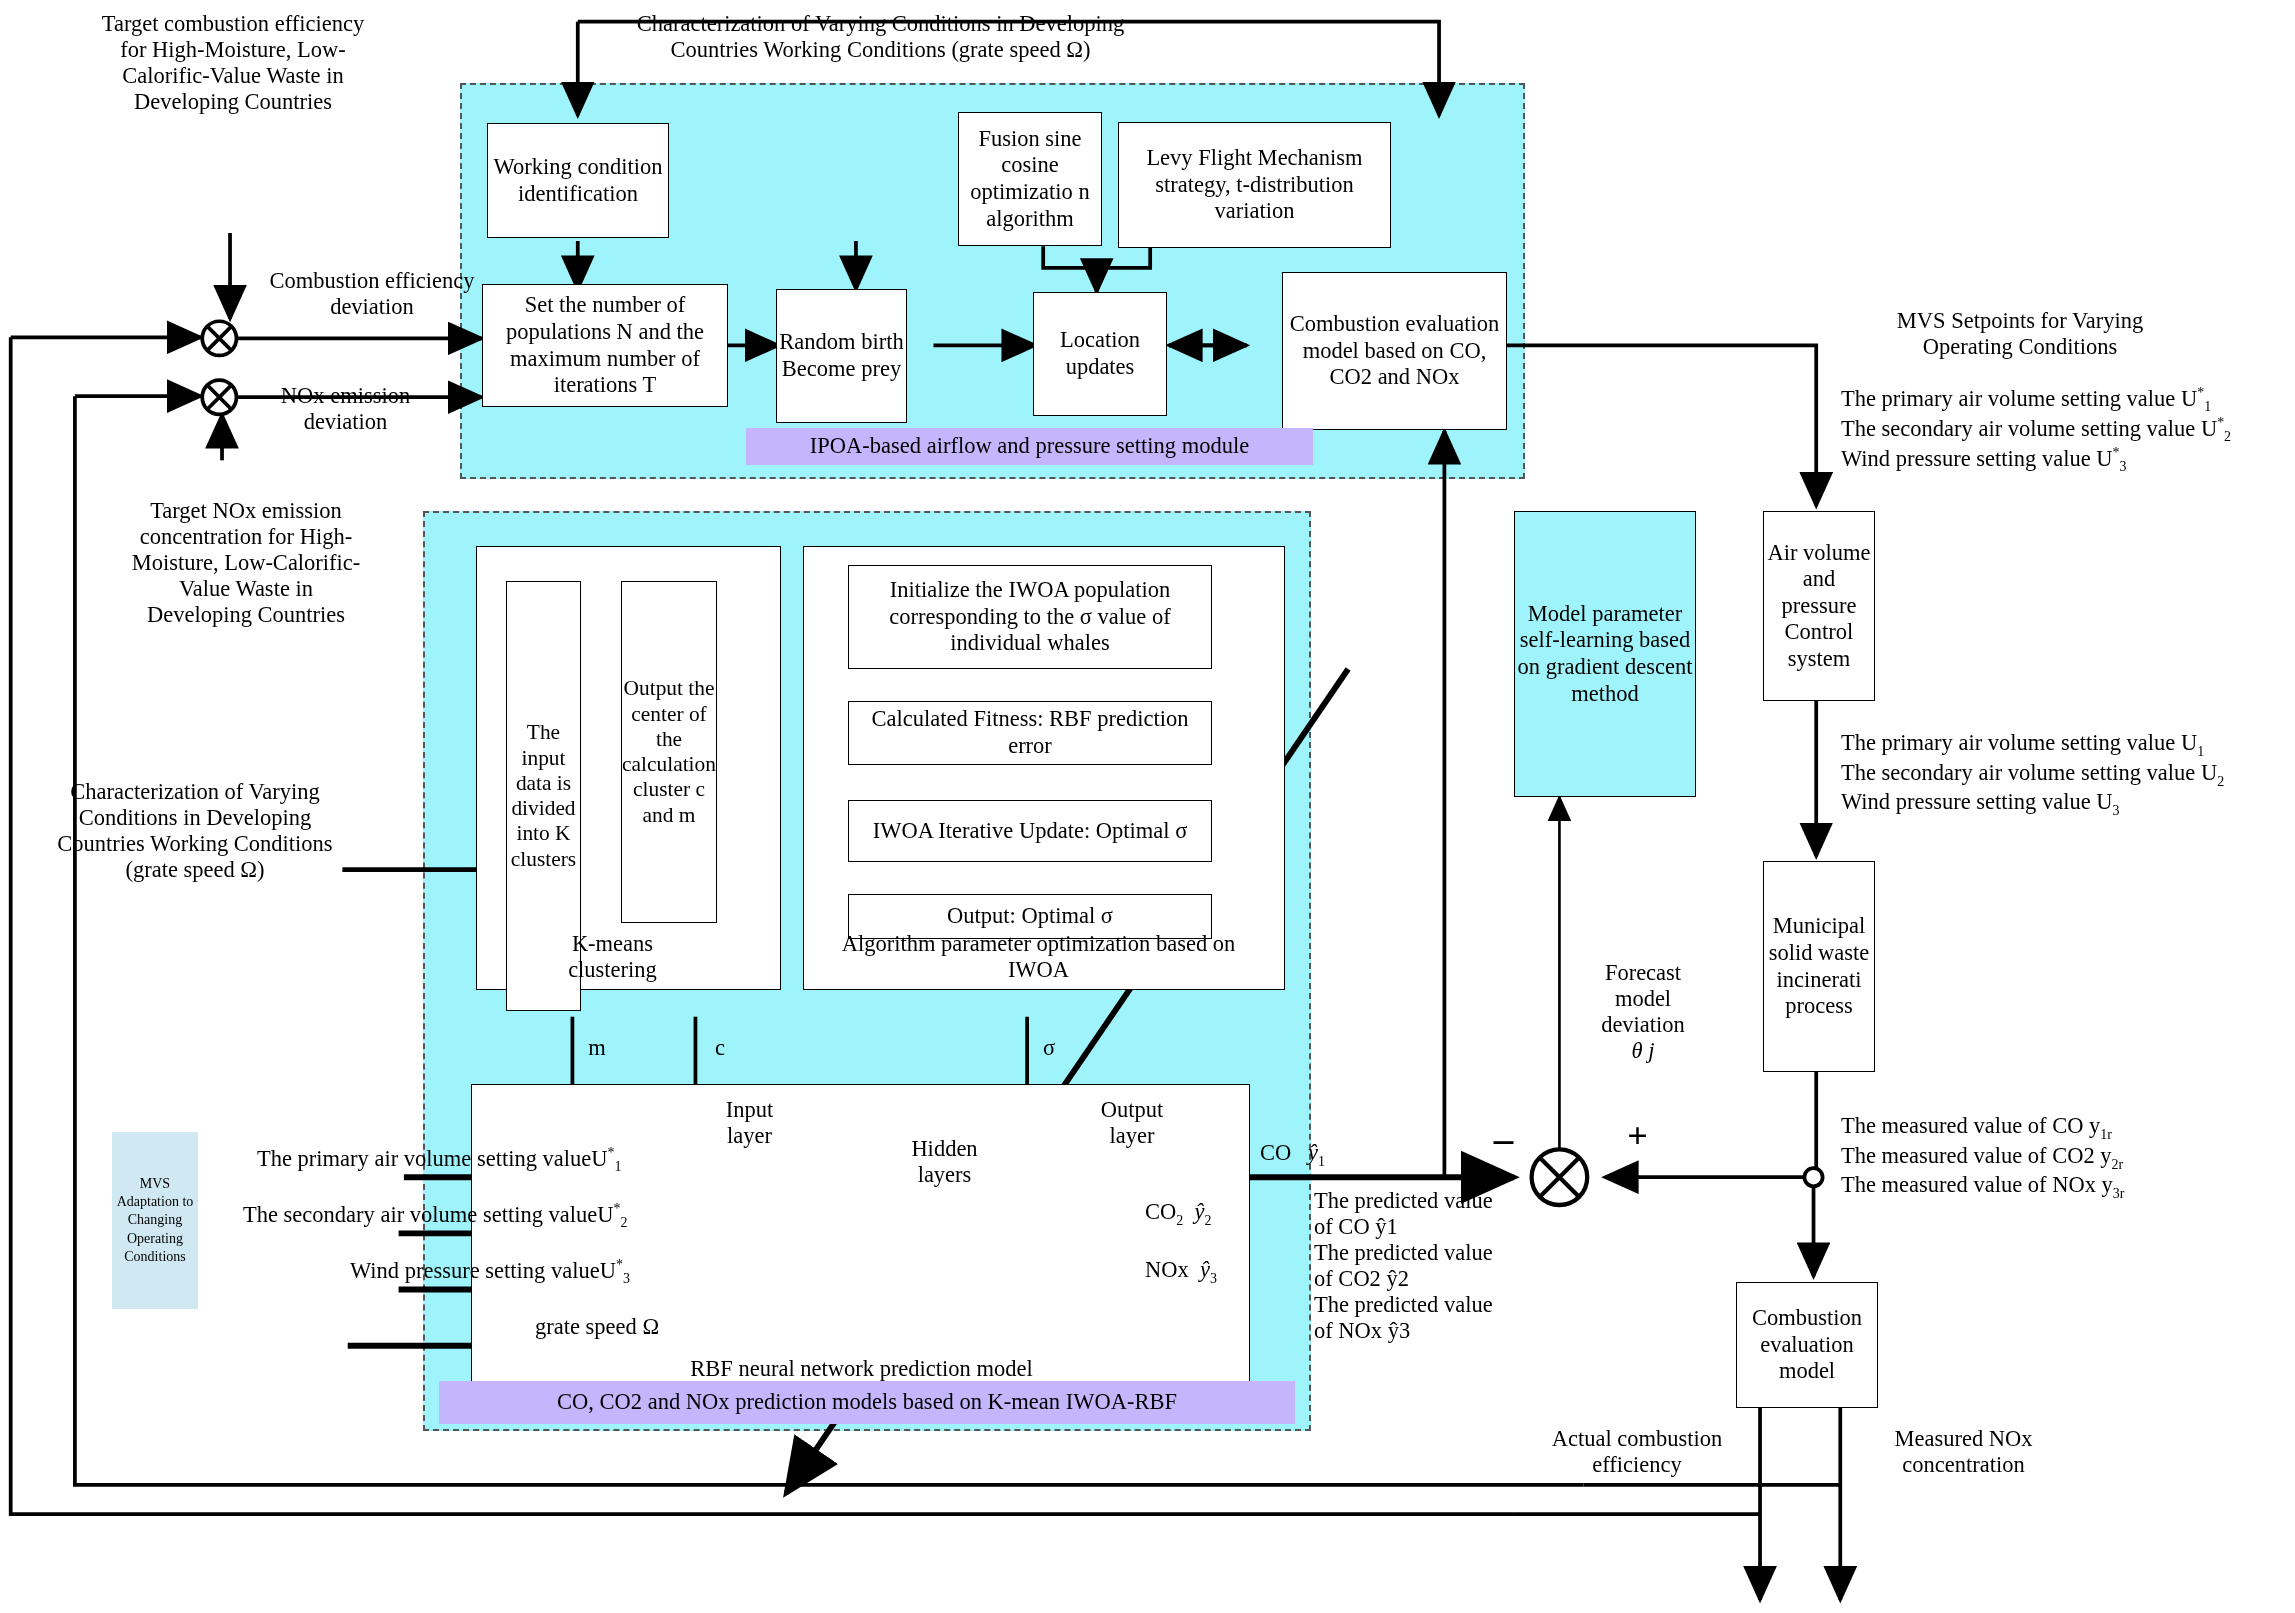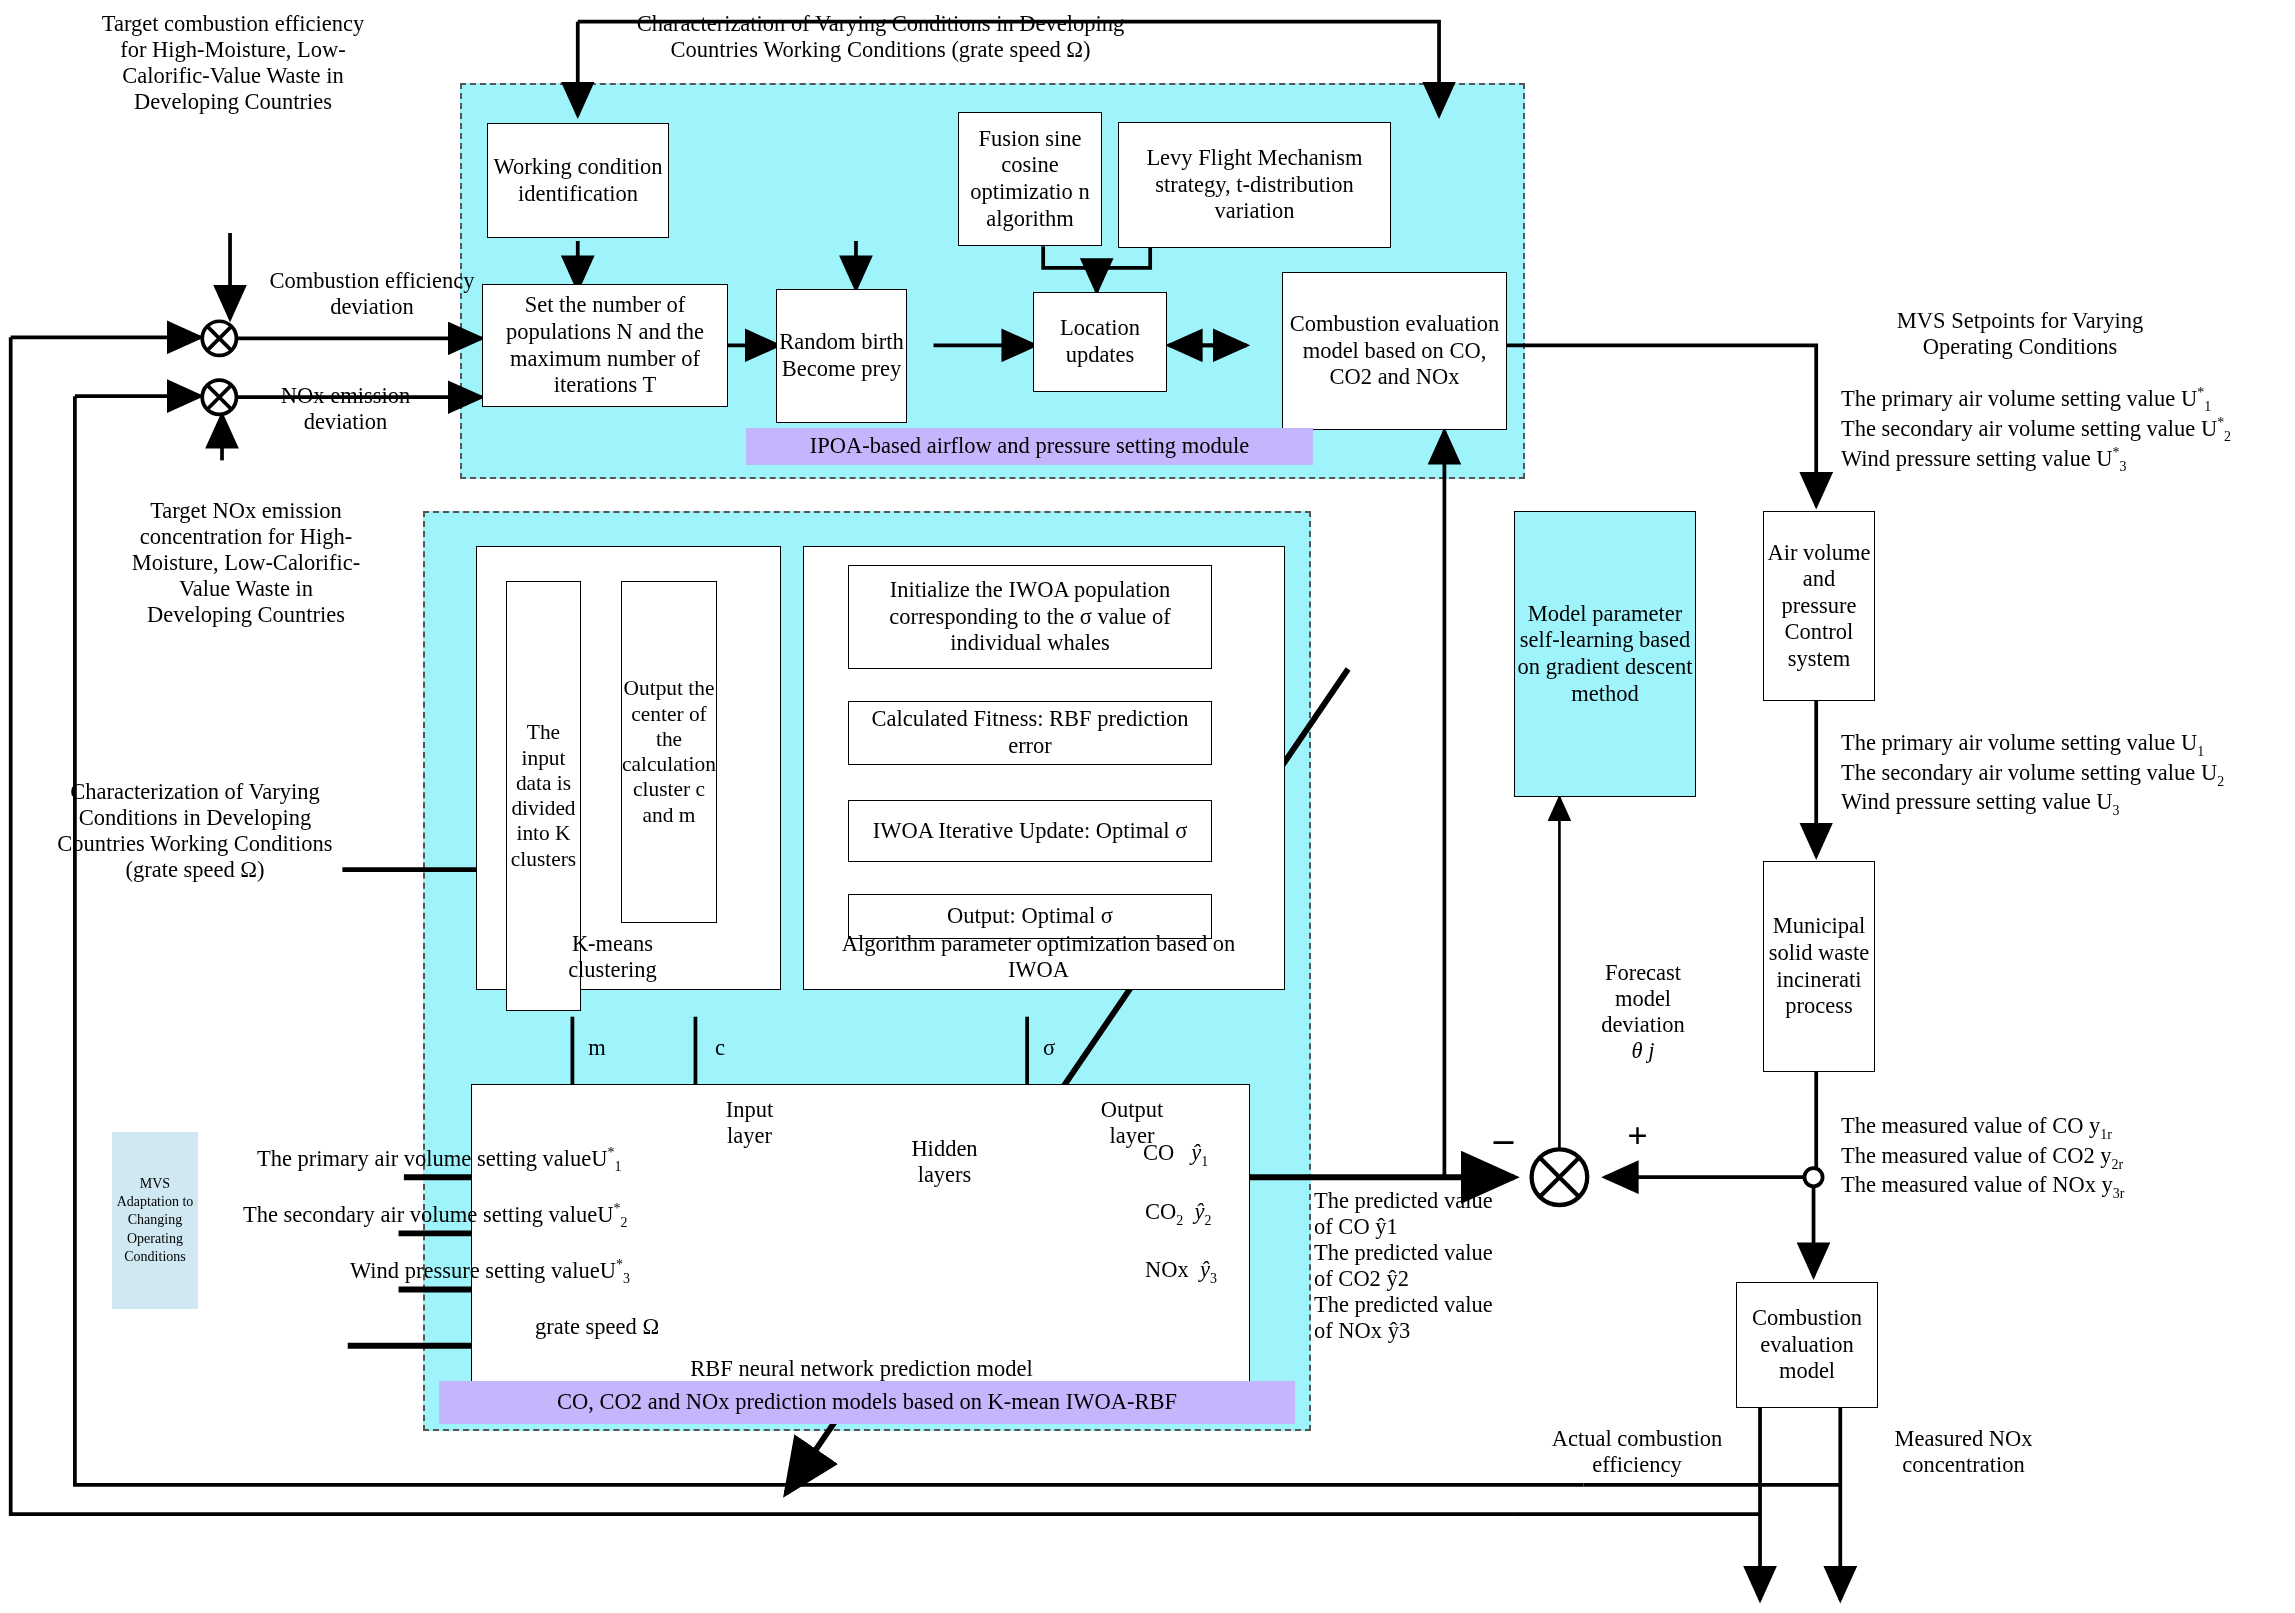--- a/index.html
+++ b/index.html
@@ -206,21 +206,21 @@
 
 
   <div class="box f42" style="left:958px;top:112px;width:144px;height:134px;">Fusion sine cosine optimizatio n algorithm</div>
 
   <div class="box f42" style="left:1118px;top:122px;width:273px;height:126px;">Levy Flight Mechanism strategy, t-distribution variation</div>
 
   <div class="box f42" style="left:482px;top:284px;width:246px;height:123px;">Set the number of populations N and the maximum number of iterations T</div>
 
   <div class="box f42" style="left:776px;top:289px;width:131px;height:134px;">Random birth Become prey</div>
 
-  <div class="box f42" style="left:1033px;top:292px;width:134px;height:100px;">Location updates</div>
+  <div class="box f42" style="left:1033px;top:292px;width:134px;height:124px;">Location updates</div>
 
   <div class="box f42" style="left:1282px;top:272px;width:225px;height:158px;">Combustion evaluation model based on CO, CO2 and NOx</div>
 
   <div class="plain f42" style="left:746px;top:428px;width:567px;height:37px;">IPOA-based airflow and pressure setting module</div>
 
   <div class="box f42" style="left:476px;top:546px;width:305px;height:444px;border-width:1.6px;"></div>
 
   <div class="box f40" style="left:506px;top:581px;width:75px;height:430px;border-width:1.6px;">The input data is divided into K clusters</div>
 
   <div class="box f40" style="left:621px;top:581px;width:96px;height:342px;border-width:1.6px;">Output the center of the calculation cluster c and m</div>
@@ -257,21 +257,21 @@
   <div class="tx lft f42" style="left:243px;top:1201px;width:498px;">
     <span>The secondary air volume setting valueU</span><sup>*</sup><sub>2</sub>
   </div>
   <div class="tx lft f42" style="left:350px;top:1257px;width:391px;">
     <span>Wind pressure setting valueU</span><sup>*</sup><sub>3</sub>
   </div>
   <div class="tx lft f42" style="left:535px;top:1314px;width:214px;">
     <span>grate speed Ω</span>
   </div>
 
-  <div class="tx lft f42" style="left:1143px;top:1140px;width:161px;">
+  <div class="tx lft f42" style="left:1212px;top:1140px;width:161px;text-align:center;">
     <span>CO</span>
     &nbsp;&nbsp;<span class="it">ŷ</span><sub>1</sub>
   </div>
   <div class="tx lft f42" style="left:1145px;top:1199px;width:161px;">
     <span>CO</span><sub>2</sub>
     &nbsp;<span class="it">ŷ</span><sub>2</sub>
   </div>
   <div class="tx lft f42" style="left:1145px;top:1257px;width:161px;">
     <span>NOx</span>
     &nbsp;<span class="it">ŷ</span><sub>3</sub>

